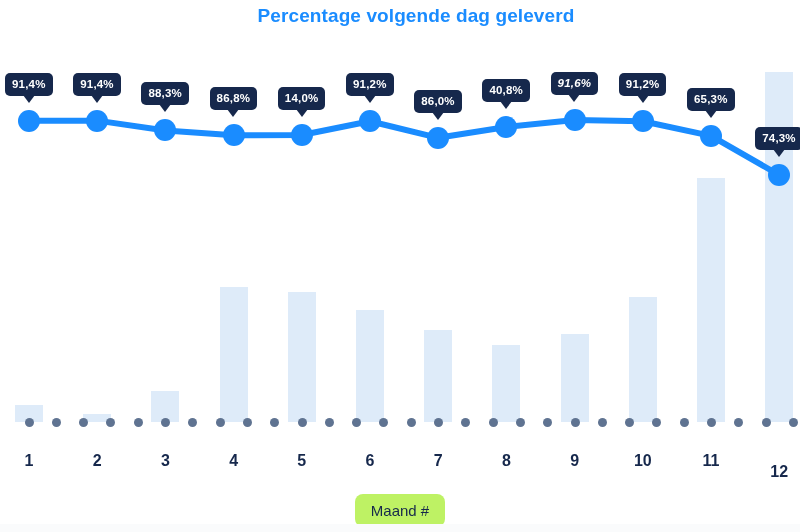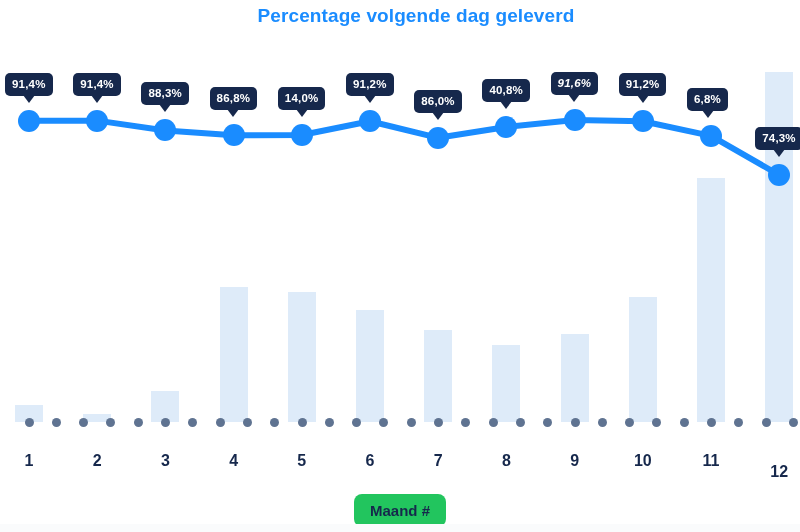--- a/index.html
+++ b/index.html
@@ -125,24 +125,24 @@
   
   #axis-title-wrap {
     position: absolute;
     left: 0;
     top: 494px;
     width: 800px;
     text-align: center;
   }
   #axis-title {
     display: inline-block;
-    background: #22c55e;
+    background: #bef264;
     color: #16284c;
     font-size: 15px;
-    font-weight: bold;
+    font-weight: normal;
     padding: 8px 16px;
     border-radius: 8px;
   }
 
   #bottom-strip {
     position: absolute;
     left: 0;
     top: 524px;
     width: 800px;
     height: 8px;
@@ -225,21 +225,21 @@
         <div class="tip" style="top: 12.6358px; left: 5px;">91,4%</div>
         <div class="tip" style="top: 12.6358px; left: 73.2px;">91,4%</div>
         <div class="tip" style="top: 22.4913px; left: 141.4px;">88,3%</div>
         <div class="tip" style="top: 27.2601px; left: 209.6px;">86,8%</div>
         <div class="tip" style="top: 26.9422px; left: 277.8px;">14,0%</div>
         <div class="tip" style="top: 13.2717px; left: 346px;">91,2%</div>
         <div class="tip" style="top: 29.8035px; left: 414.2px;">86,0%</div>
         <div class="tip" style="top: 18.9942px; left: 482.4px;">40,8%</div>
         <div class="tip" style="top: 12px; left: 550.6px; font-style: italic;">91,6%</div>
         <div class="tip" style="top: 13.2717px; left: 618.8px;">91,2%</div>
-        <div class="tip" style="top: 27.896px; left: 687px;">6,8%</div>
+        <div class="tip" style="top: 27.896px; left: 687px;">65,3%</div>
         <div class="tip" style="top: 67px; left: 755.2px;">74,3%</div>
       </div>
   </div>
 
   <div id="x-axis">
       <div class="xtick" style="left: 29px;">1</div>
       <div class="xtick" style="left: 97.2px;">2</div>
       <div class="xtick" style="left: 165.4px;">3</div>
       <div class="xtick" style="left: 233.6px;">4</div>
       <div class="xtick" style="left: 301.8px;">5</div>

